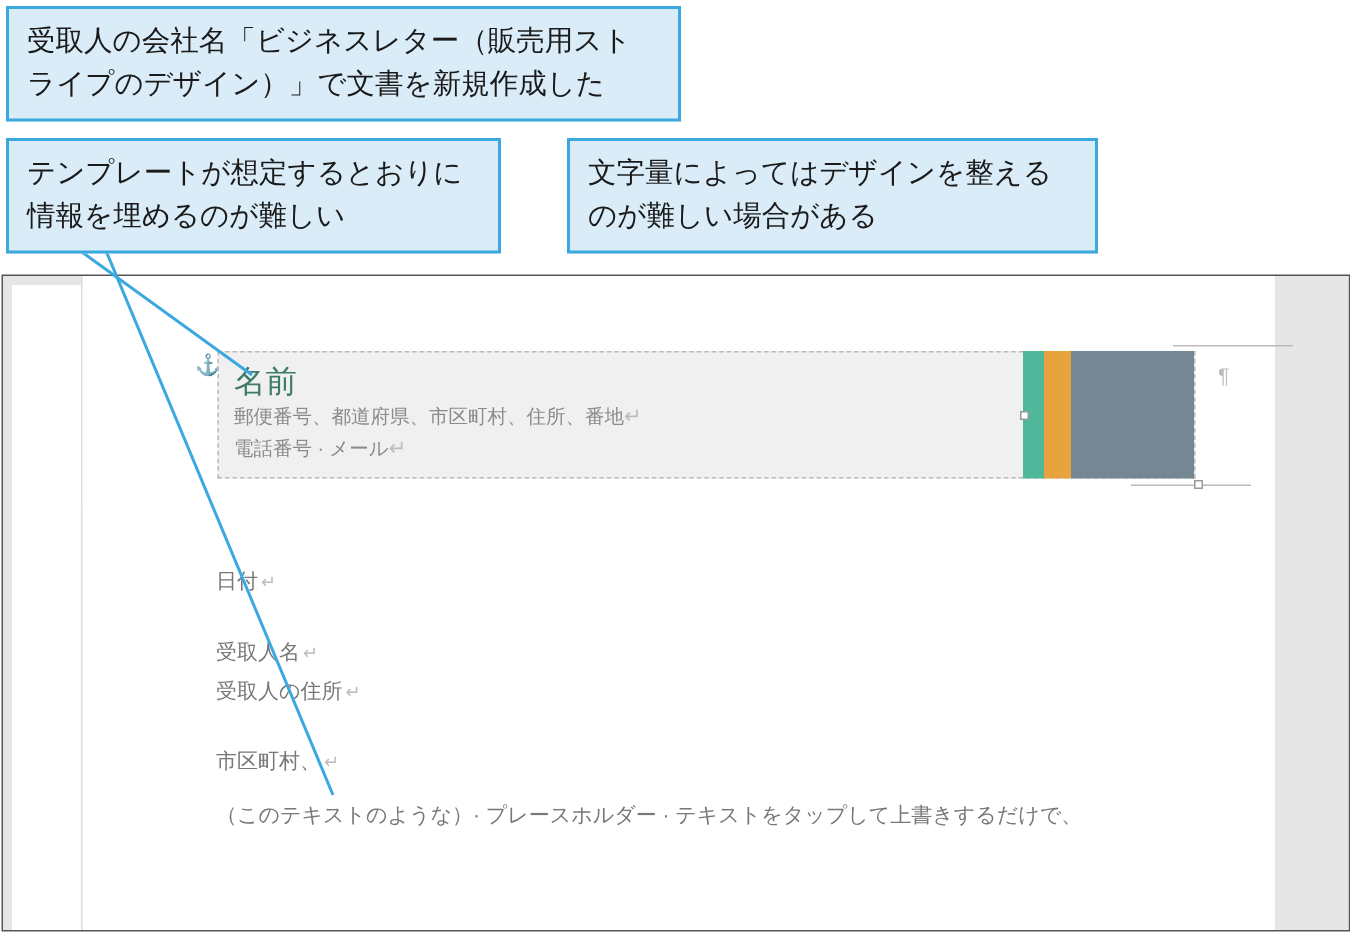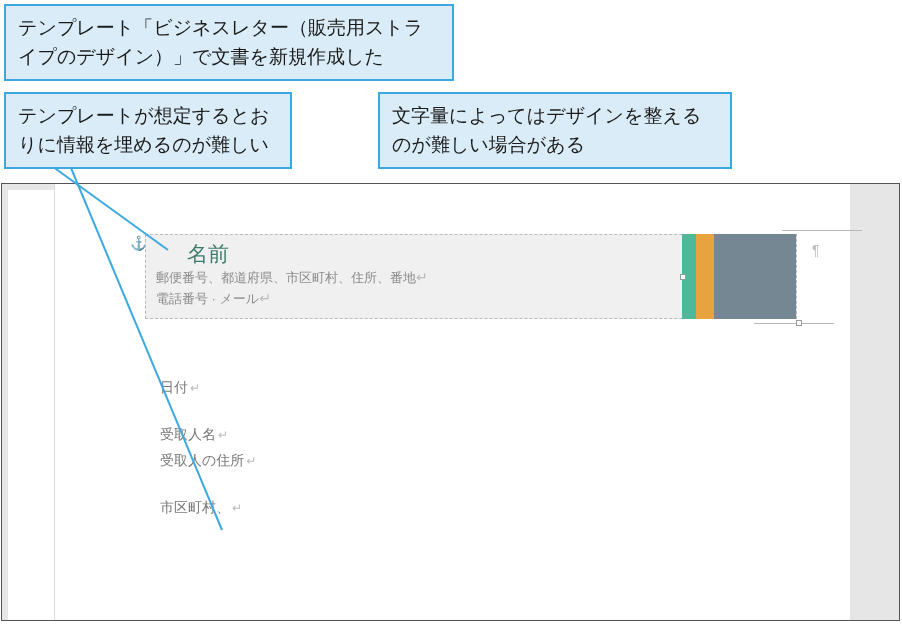--- a/index.html
+++ b/index.html
@@ -18,21 +18,21 @@
       border: 2px solid #3ba9e0;
       padding: 8px 12px;
       font-size: 19px;
       line-height: 1.5;
       color: #1a1a1a;
       font-weight: 400;
       z-index: 10;
     }
     
     .callout-1 { left: 4px; top: 4px; width: 450px; }
-    .callout-2 { left: 4px; top: 92px; width: 288px; }
+    .callout-2 { left: 4px; top: 92px; width: 330px; }
     .callout-3 { left: 378px; top: 92px; width: 354px; }
     
     .leader-svg {
       position: absolute;
       left: 0;
       top: 0;
       width: 902px;
       height: 624px;
       z-index: 5;
       pointer-events: none;
@@ -106,21 +106,20 @@
     }
     
     .header-name {
       position: absolute;
       left: 10px;
       top: 5px;
       font-size: 21px;
       color: #3d7a6a;
       font-weight: 400;
       letter-spacing: 0px;
-      margin-left: 31px;
     }
     
     .header-line {
       position: absolute;
       left: 10px;
       font-size: 13px;
       color: #8b8b8b;
     }
     .header-line-1 { top: 34px; }
     .header-line-2 { top: 55px; }
@@ -147,21 +146,21 @@
     
     .stripe-dot {
       position: absolute;
       width: 6px; height: 6px;
       border: 1px solid #9a9a9a;
       background: #ffffff;
     }
     
     .content {
       position: absolute;
-      left: 106px;
+      left: 90px;
       top: 190px;
       color: #787878;
       font-size: 14px;
       line-height: 1.9;
     }
     
     .content p { margin-bottom: 0; }
     .content .spacer { height: 20px; }
     .content .ret::after {
       content: "↵";
@@ -173,21 +172,21 @@
     .para-mark {
       position: absolute;
       color: #bcbcbc;
       font-size: 14px;
     }
   </style>
 </head>
 <body>
 
 <div class="callout callout-1">
-  <span>テンプレート「ビジネスレター（販売用ストライプのデザイン）」で文書を新規作成した</span>
+  <span>受取人の会社名「ビジネスレター（販売用ストライプのデザイン）」で文書を新規作成した</span>
 </div>
 <div class="callout callout-2">
   <span>テンプレートが想定するとおりに情報を埋めるのが難しい</span>
 </div>
 <div class="callout callout-3">
   <span>文字量によってはデザインを整えるのが難しい場合がある</span>
 </div>
 
 <svg class="leader-svg">
   <line x1="38" y1="156" x2="168" y2="250" stroke="#3ba9e0" stroke-width="2"></line>
@@ -227,15 +226,16 @@
     <span class="para-mark" style="left:758px; top:58px;">¶</span>
 
     <div class="content">
       <p class="ret">日付</p>
       <div class="spacer"></div>
       <p class="ret">受取人名</p>
       <p class="ret">受取人の住所</p>
       <div class="spacer"></div>
       <p class="ret">市区町村、</p>
       <div class="spacer" style="height:10px;"></div>
+      <p>（このテキストのような）· プレースホルダー · テキストをタップして上書きするだけで、</p>
     </div>
   </div>
 </div>
 
 </body></html>

